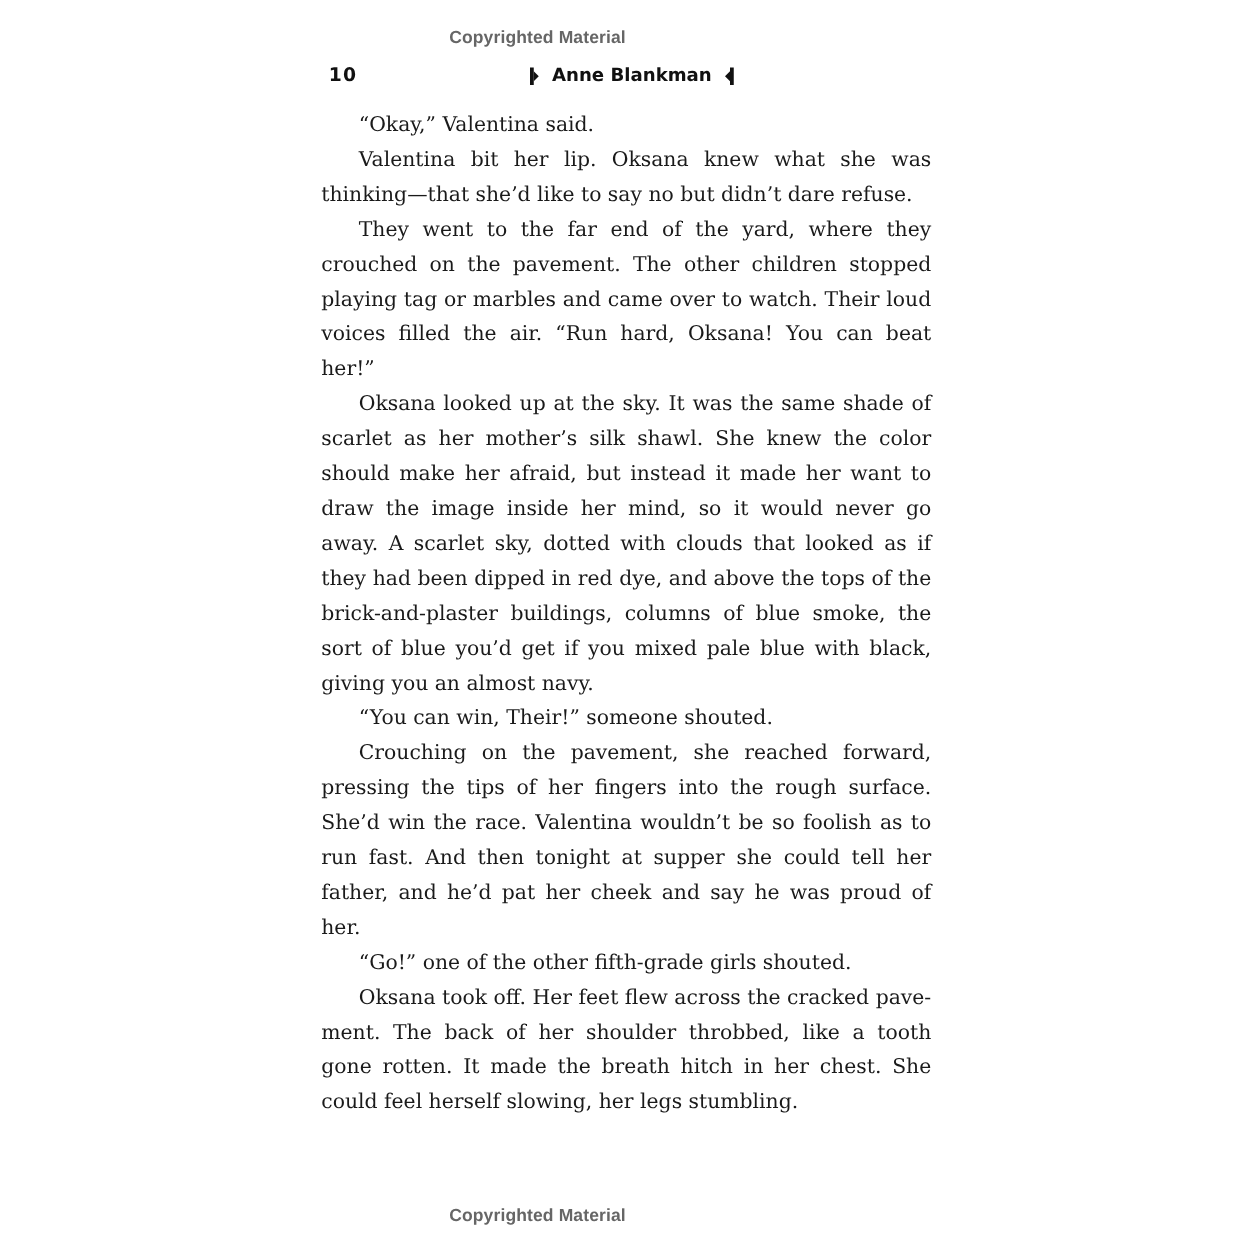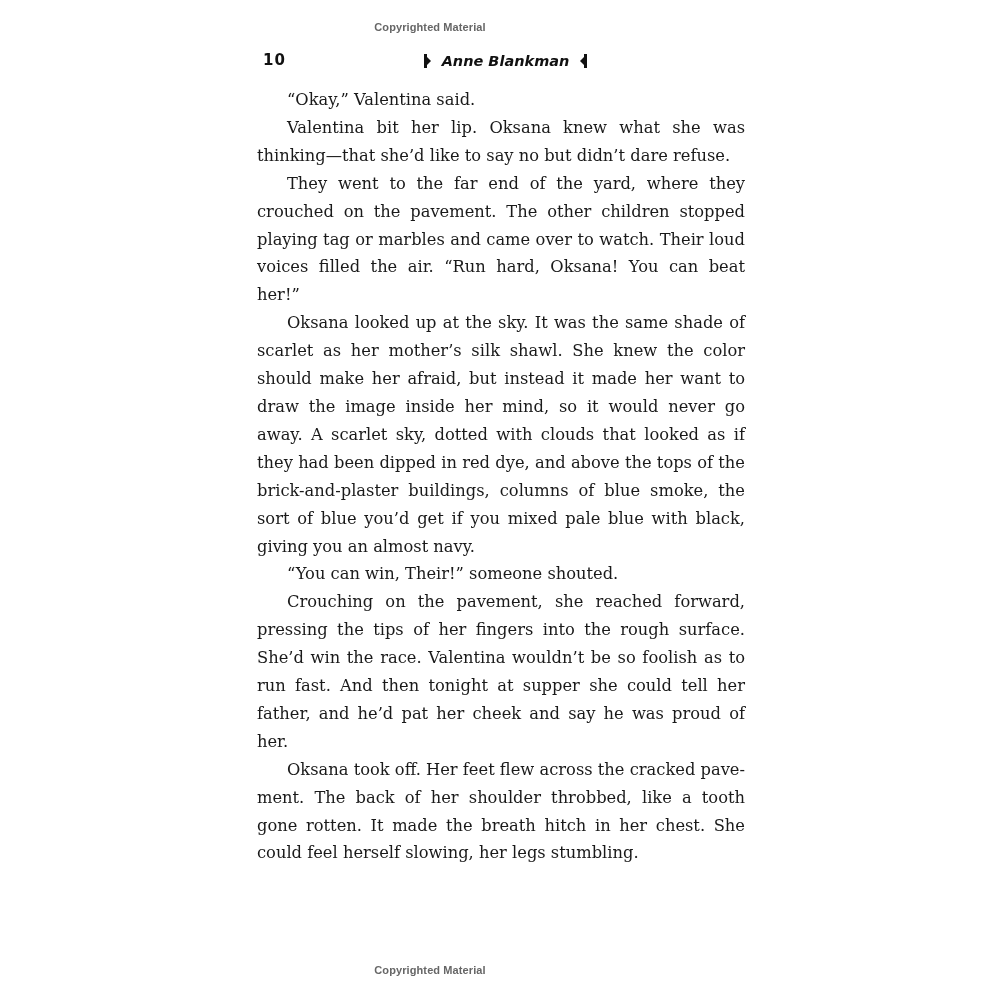--- a/index.html
+++ b/index.html
@@ -13,21 +13,21 @@
       position: relative;
       overflow: hidden;
     }
     .copyright {
       position: absolute;
       left: 0;
       width: 860px;
       text-align: center;
       font-family: "Liberation Sans", sans-serif;
       font-weight: bold;
-      font-size: 11px;
+      font-size: 14px;
       color: #666666;
       letter-spacing: 0.1px;
     }
     .copyright.top { top: 21px; }
     .copyright.bottom { top: 964px; }
 
     .running-head {
       position: absolute;
       top: 51px;
       left: 263px;
@@ -49,21 +49,20 @@
       left: 0;
       width: 485px;
       top: 0;
       text-align: center;
       font-size: 14.5px;
       display: flex;
       justify-content: center;
       align-items: center;
       gap: 11px;
       height: 20px;
-      font-style: italic;
     }
     .orn {
       display: inline-block;
       position: relative;
       width: 7px;
       height: 14px;
     }
     .orn .bar {
       position: absolute;
       top: 0;
@@ -120,16 +119,17 @@
   </div>
 </div>
 
 <div class="body-text">
   <p>“Okay,” Valentina said.</p>
   <p>Valentina bit her lip. Oksana knew what she was thinking—that she’d like to say no but didn’t dare refuse.</p>
   <p>They went to the far end of the yard, where they crouched on the pavement. The other children stopped playing tag or marbles and came over to watch. Their loud voices filled the air. “Run hard, Oksana! You can beat her!”</p>
   <p>Oksana looked up at the sky. It was the same shade of scarlet as her mother’s silk shawl. She knew the color should make her afraid, but instead it made her want to draw the im­age inside her mind, so it would never go away. A scarlet sky, dotted with clouds that looked as if they had been dipped in red dye, and above the tops of the brick-and-plaster buildings, columns of blue smoke, the sort of blue you’d get if you mixed pale blue with black, giving you an almost navy.</p>
   <p>“You can win, Their!” someone shouted.</p>
   <p>Crouching on the pavement, she reached forward, press­ing the tips of her fingers into the rough surface. She’d win the race. Valentina wouldn’t be so foolish as to run fast. And then tonight at supper she could tell her father, and he’d pat her cheek and say he was proud of her.</p>
+  <p>“Go!” one of the other fifth-grade girls shouted.</p>
   <p>Oksana took off. Her feet flew across the cracked pave­ment. The back of her shoulder throbbed, like a tooth gone rotten. It made the breath hitch in her chest. She could feel herself slowing, her legs stumbling.</p>
 </div>
 
 <div class="copyright bottom">Copyrighted Material</div>
 
 </body></html>

